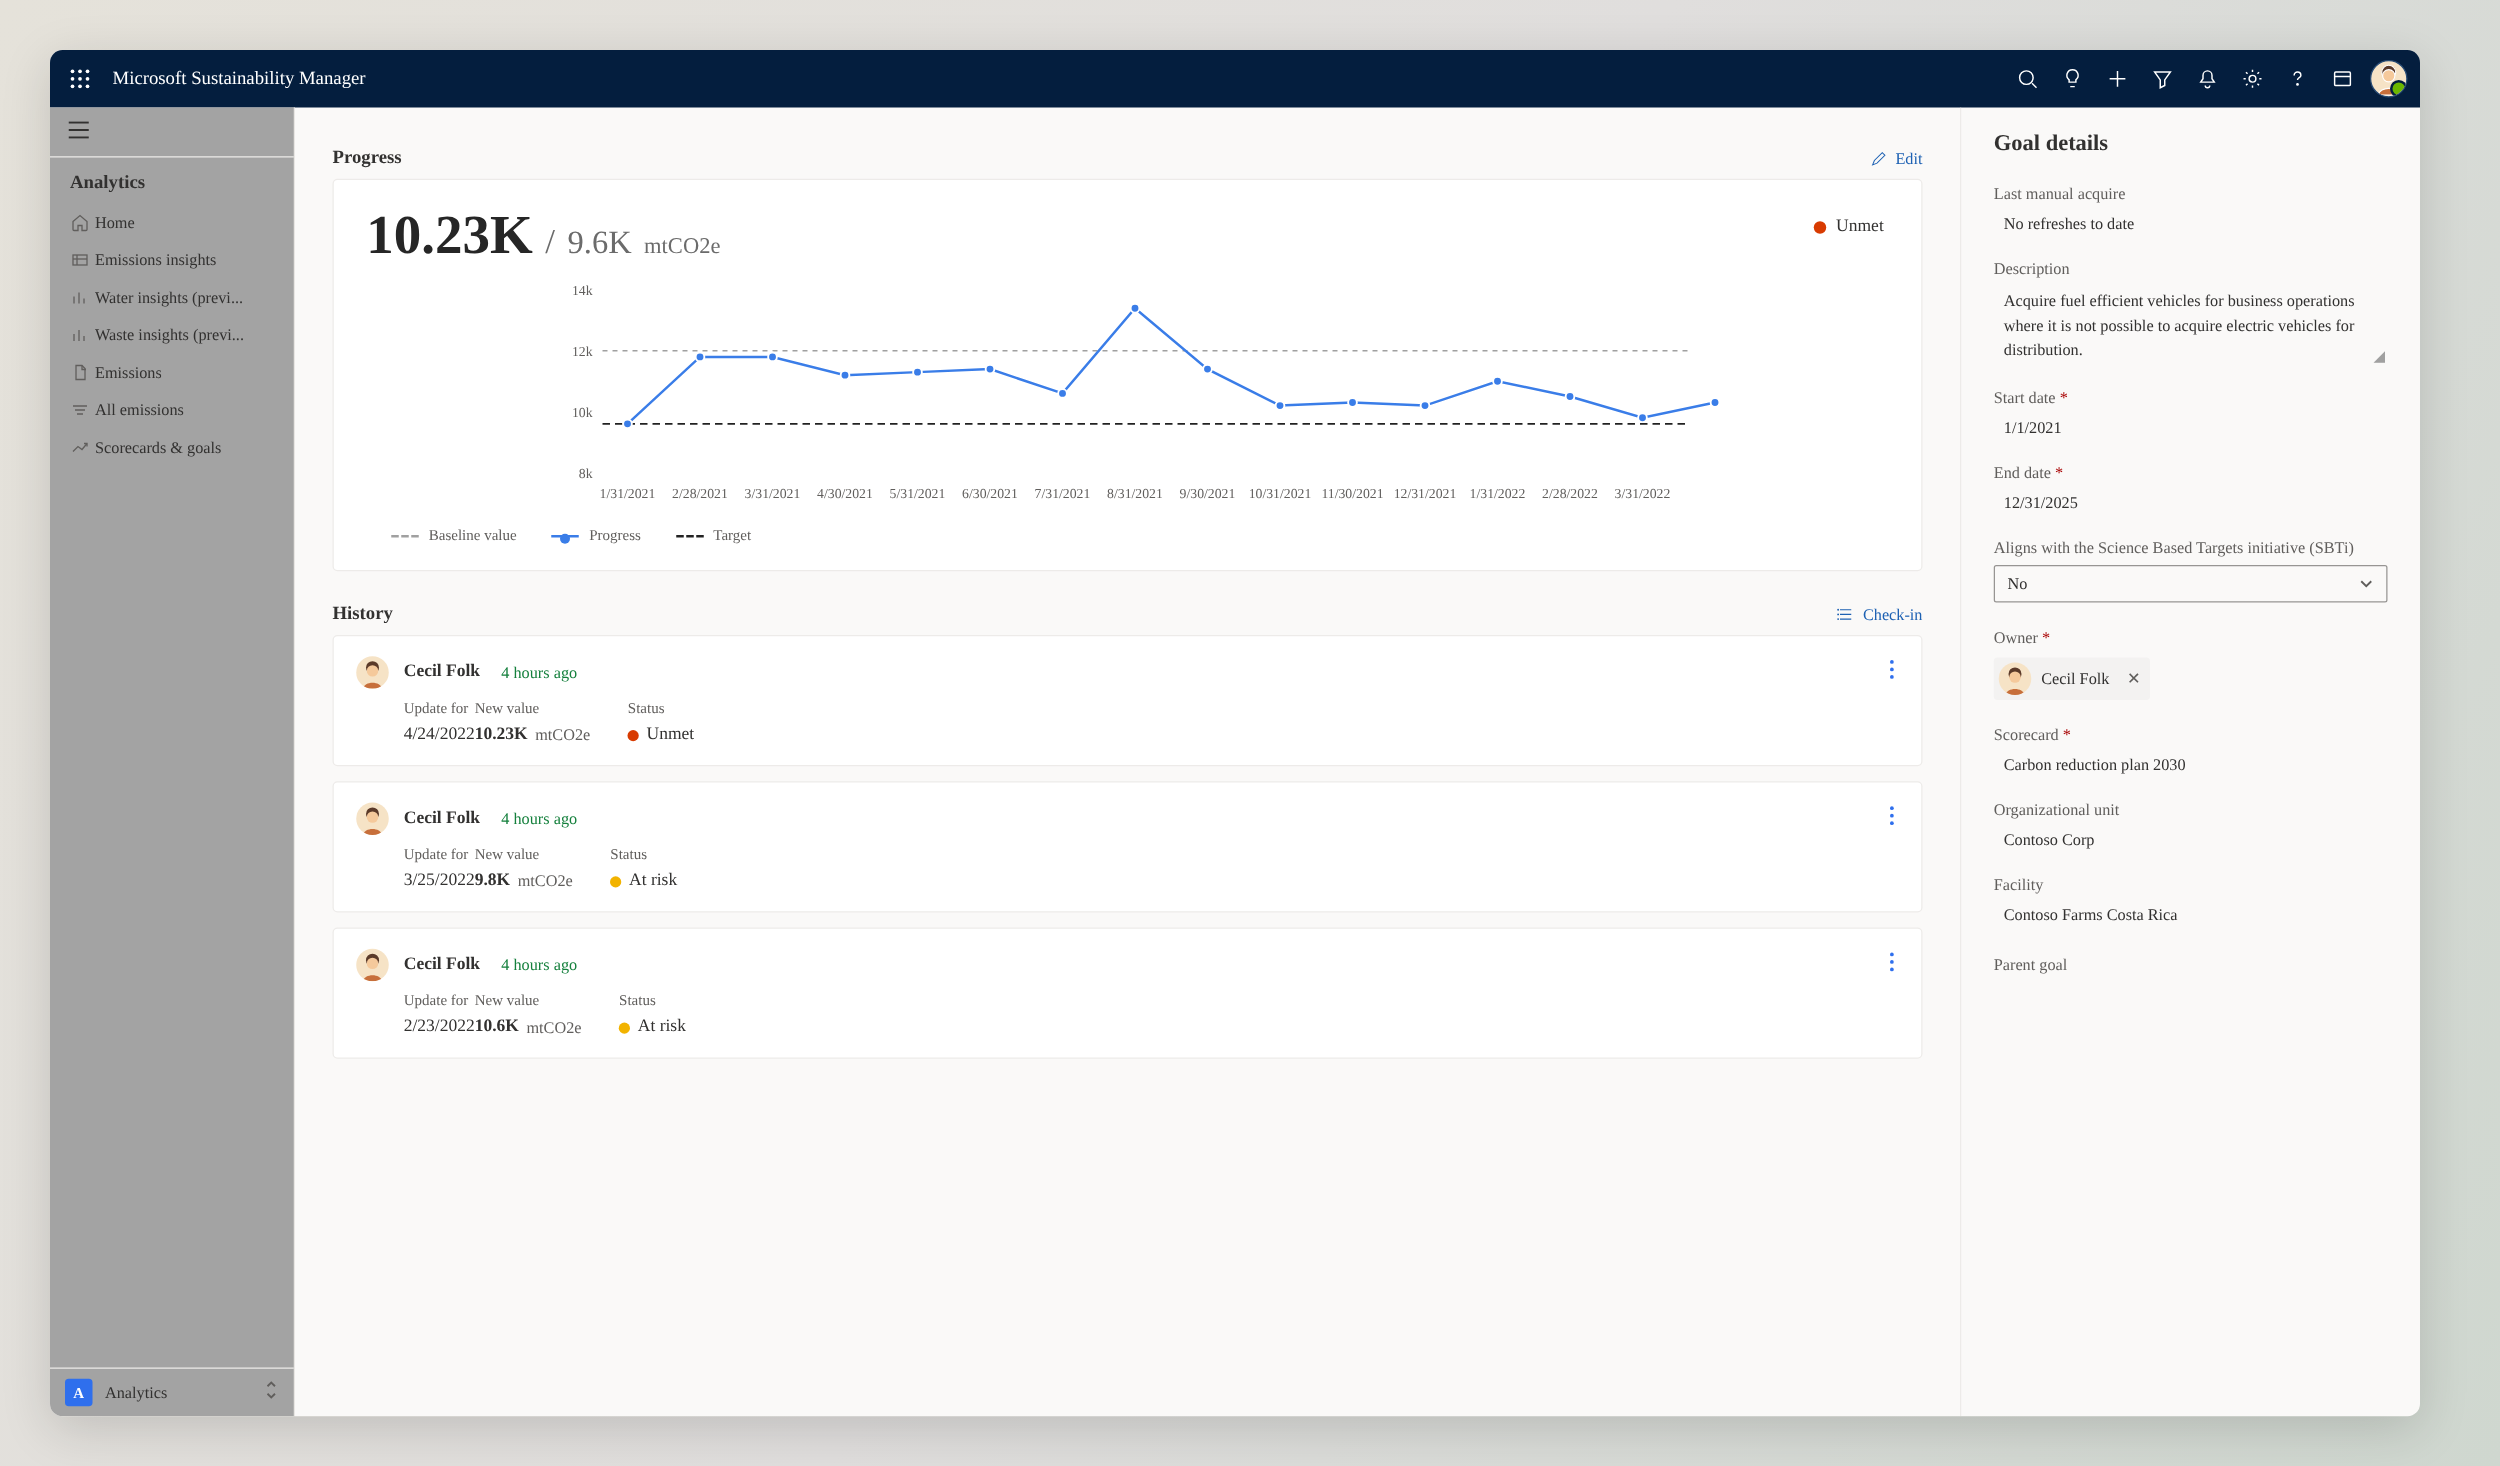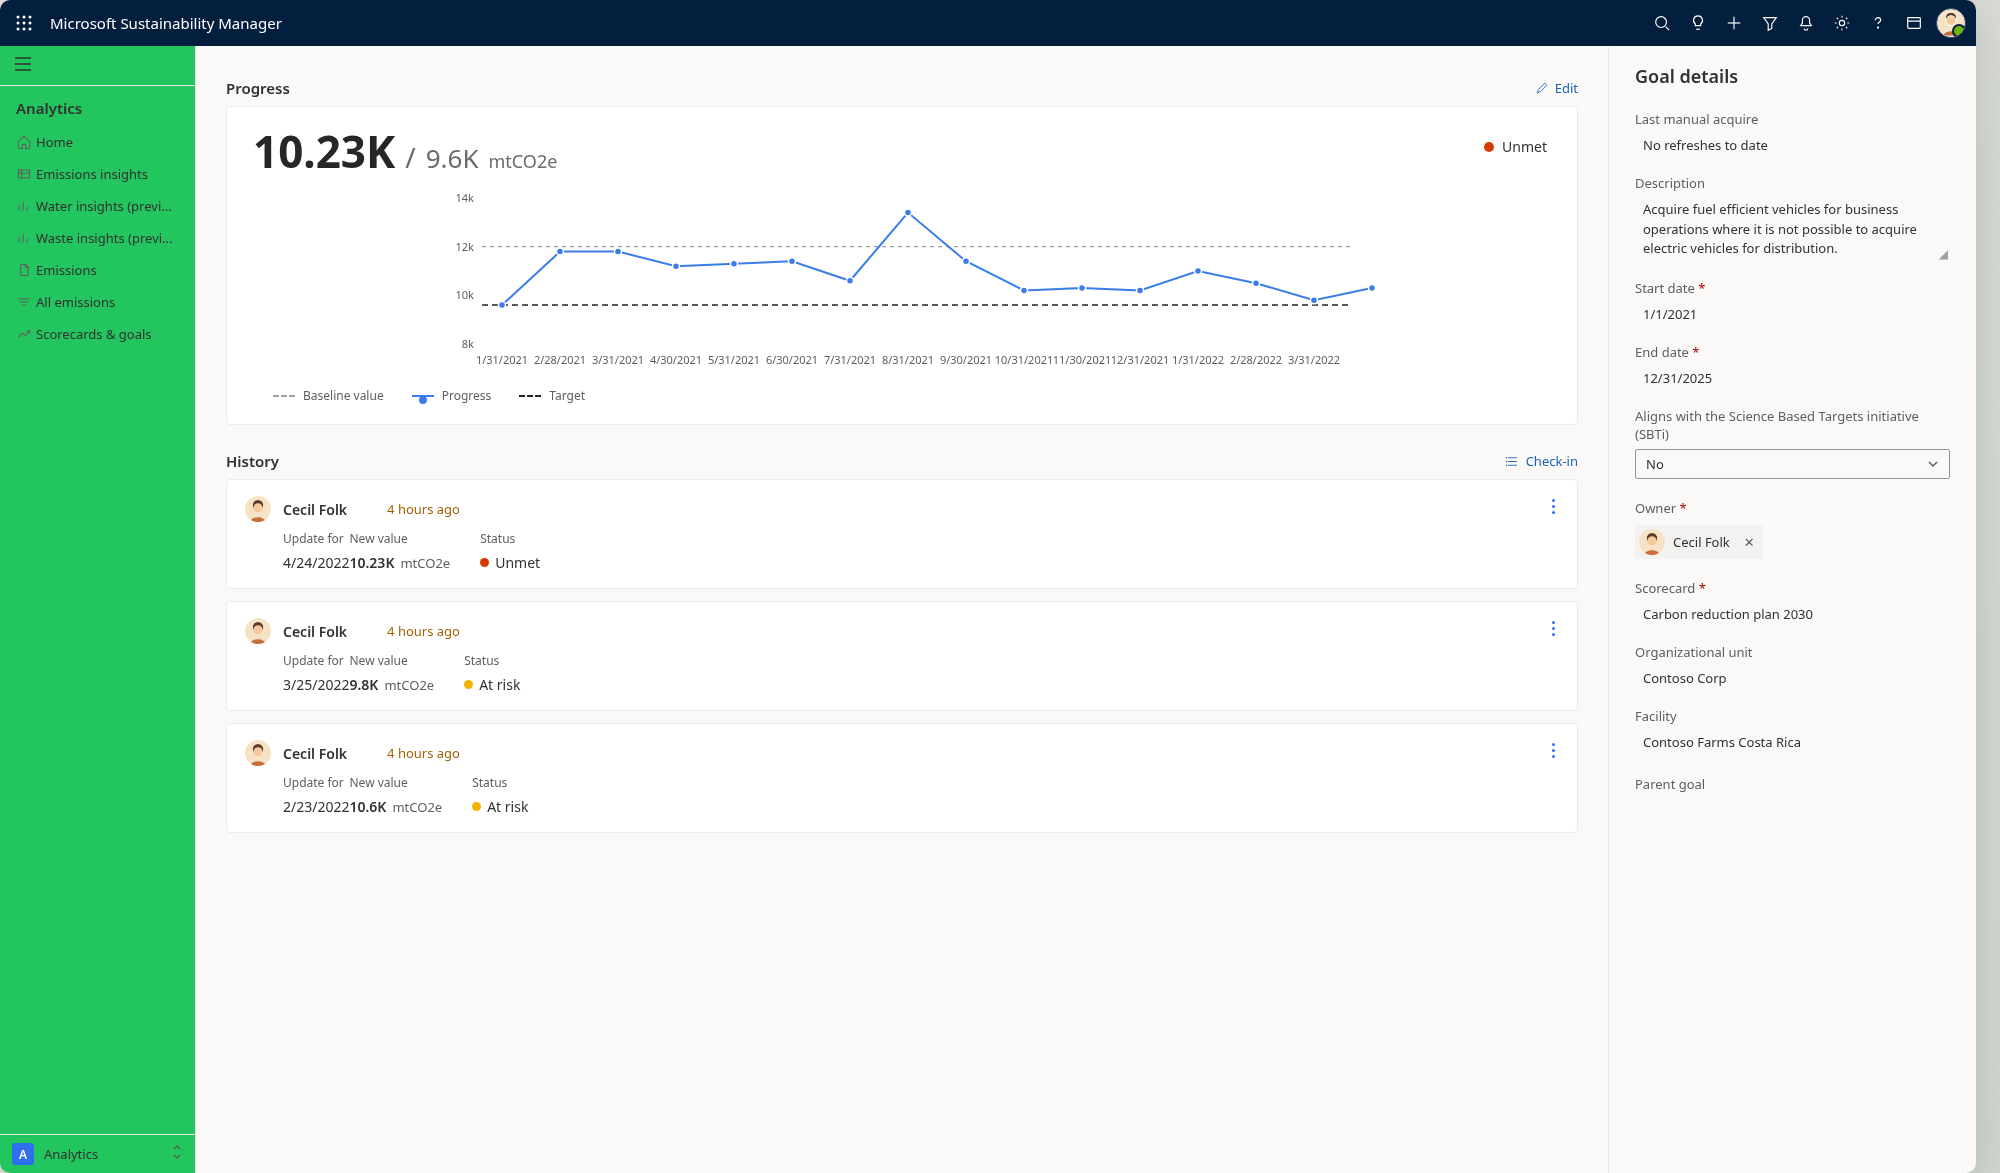--- a/index.html
+++ b/index.html
@@ -1,33 +1,33 @@
 <!DOCTYPE html>
 <html><head>
 <meta charset="utf-8">
 <style>
   html, body { margin:0; padding:0; font-family:"Segoe UI", -apple-system, system-ui, sans-serif; background:linear-gradient(120deg,#e5e2da,#e0dedd,#cfd7cf); }
   * { box-sizing:border-box; }
-  .viewport { width:1976px; height:1173px; position:relative; }
+  .viewport { width:1976px; height:1173px; padding:40px; position:relative;font-family:Liberation Serif, serif; }
   .app-frame { width:100%; height:100%; background:#faf9f8; border-radius:10px; overflow:hidden; box-shadow:0 10px 40px rgba(0,0,0,.15); display:flex; flex-direction:column; }
   
   .topbar { height:46px; background:#041e3e; color:#fff; display:flex; align-items:center; padding:0 10px 0 6px; flex-shrink:0; font-size:15px; }
   .waffle { width:36px; height:36px; display:flex; align-items:center; justify-content:center; cursor:pointer; }
   .waffle svg { fill:#fff; }
   .topbar-title { margin-left:8px; font-size:15px; }
   .topbar-icons { margin-left:auto; display:flex; align-items:center; gap:0; }
   .topbar-icons .ticon { width:36px; height:36px; display:flex; align-items:center; justify-content:center; cursor:pointer; }
   .topbar-icons svg { fill:none; stroke:#fff; stroke-width:1.3; }
   .avatar { width:30px; height:30px; border-radius:50%; background:#f6e3c6; margin-left:4px; position:relative; cursor:pointer; display:flex; align-items:flex-end; justify-content:center; overflow:hidden; border:1px solid #274b74; }
   .avatar::after { content:""; position:absolute; right:-1px; bottom:-1px; width:10px; height:10px; border-radius:50%; background:#6bb700; border:2px solid #041e3e; }
   .avatar svg { width:30px; height:30px; }
 
   
   .body { flex:1; display:flex; min-height:0; }
-  .sidebar { width:196px; background:#22c55e; border-right:1px solid #e8e6e3; display:flex; flex-direction:column; font-size:13px; color:#323130; }
+  .sidebar { width:196px; background:#a3a3a3; border-right:1px solid #e8e6e3; display:flex; flex-direction:column; font-size:13px; color:#323130; }
   .hamburger-row { height:40px; display:flex; align-items:center; padding-left:14px; border-bottom:1px solid #edebe9; }
   .hamburger { cursor:pointer; }
   .section-title { font-size:15px; font-weight:600; padding:12px 16px 8px; }
   .nav-item { display:flex; align-items:center; gap:4px; padding:7px 16px; cursor:pointer; color:#323130; white-space:nowrap; overflow:hidden; text-overflow:ellipsis; }
   .nav-item svg { flex-shrink:0; stroke:#605e5c; fill:none; stroke-width:1.3; }
   .nav-item span { overflow:hidden; text-overflow:ellipsis; }
   .sidebar-footer { margin-top:auto; border-top:1px solid #edebe9; display:flex; align-items:center; padding:8px 12px; gap:10px; font-size:13px; cursor:pointer; }
   .sq-badge { width:22px; height:22px; background:#2f6fed; color:#fff; font-size:12px; display:flex; align-items:center; justify-content:center; border-radius:3px; font-weight:600; }
   .updown { margin-left:auto; color:#605e5c; }
 
@@ -58,21 +58,21 @@
   .lseg { width:22px; height:0; border-top:2px dashed #a0a0a0; }
   .lseg.solid { border-top:2px solid #3a7de8; }
   .lseg.solid::after{content:"";width:8px;height:8px;background:#3a7de8;display:inline-block;border-radius:50%;position:relative;top:-6px;left:7px;}
   .lseg.dark { border-top:2px dashed #222; }
 
   .history-card { background:#fff; border:1px solid #edebe9; border-radius:4px; padding:16px 20px 16px 18px; margin-bottom:12px; position:relative; }
   .history-row1 { display:flex; align-items:center; gap:12px; }
   .sm-avatar { width:26px; height:26px; border-radius:50%; background:#f6e3c6; display:flex; align-items:flex-end; justify-content:center; overflow:hidden;}
   .sm-avatar svg{width:26px;height:26px;}
   .hname { font-size:14px; font-weight:600; color:#323130; }
-  .htime { font-size:13px; color:#a16207; margin-left:28px; }
+  .htime { font-size:13px; color:#15803d; margin-left:5px; }
   .kebab { position:absolute; right:12px; top:14px; width:24px; height:24px; display:flex; flex-direction:column; align-items:center; justify-content:center; gap:3px; cursor:pointer; }
   .kebab span { width:3px; height:3px; border-radius:50%; background:#2f6fed; }
   .hcolumns { display:flex; margin-top:8px; margin-left:38px; font-size:13px; }
   .hcol-hdr { color:#605e5c; margin-bottom:6px; font-size:12px; }
   .hcol-val { color:#323130; font-size:14px; display:flex; align-items:center; gap:6px;}
   .hcol-val .num { font-weight:600; }
   .hcol-val .unit { color:#605e5c; font-size:13px; }
   .hdot-red { width:9px;height:9px;border-radius:50%;background:#d83b01; display:inline-block;}
   .hdot-yel { width:9px;height:9px;border-radius:50%;background:#f2b300; display:inline-block;}
 

